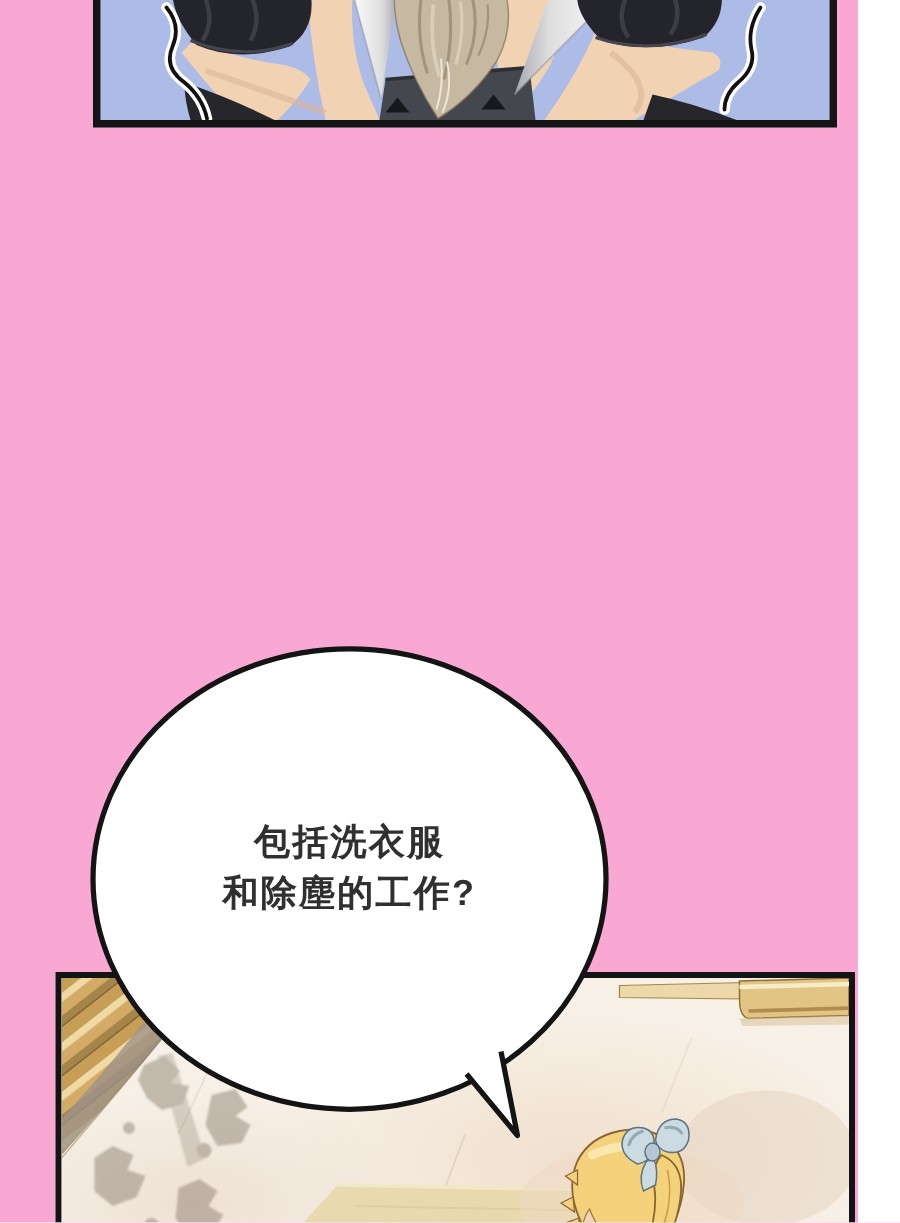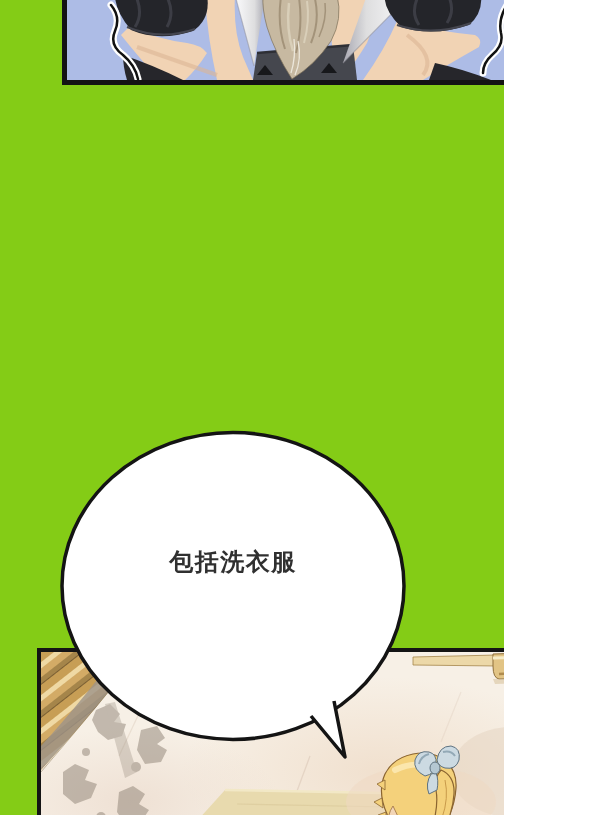--- a/index.html
+++ b/index.html
@@ -1,17 +1,17 @@
 <!DOCTYPE html>
 <html><head>
 <meta charset="utf-8">
 <style>
   html,body{margin:0;padding:0;background:#ffffff;}
   .page{
-    position:relative;width:504px;height:815px;overflow:hidden;background:#84cc16;
+    position:relative;width:572px;height:815px;overflow:hidden;background:#f9a8d4;
     font-family:"Liberation Sans","DejaVu Sans",sans-serif;
   }
   .panel{position:absolute;box-sizing:content-box;}
   .top-panel{
     left:62px;top:-10px;width:486px;height:85px;
     border:5px solid #141414;background:#adbce6;overflow:hidden;
   }
   .bottom-panel{
     left:37px;top:648px;width:525px;height:180px;
     border:4px solid #141414;background:#f7f0e6;overflow:hidden;
@@ -201,15 +201,16 @@
       </g>
     </svg>
   </div>
 
   <svg class="bubble-svg" viewBox="0 0 600 815">
     <ellipse cx="233" cy="586" rx="171" ry="153.5" fill="#ffffff" stroke="#141414" stroke-width="3.5"></ellipse>
     <path d="M311,716 L345,757 L334,701" fill="#ffffff" stroke="#141414" stroke-width="3.5" stroke-linejoin="round"></path>
   </svg>
   <div class="bubble-text">
     <div>包括洗衣服</div>
+    <div>和除塵的工作?</div>
   </div>
 
 </div>
 
 </body></html>

